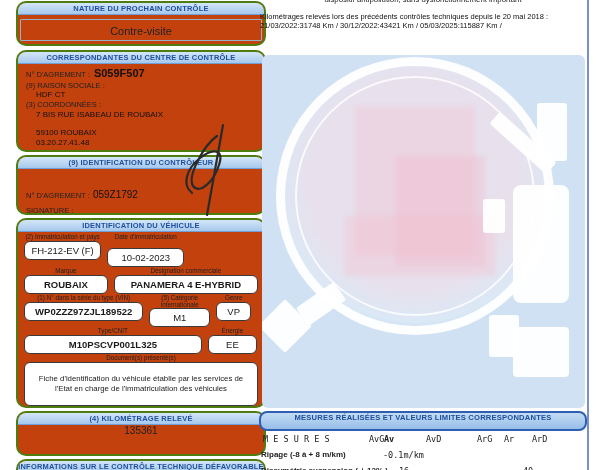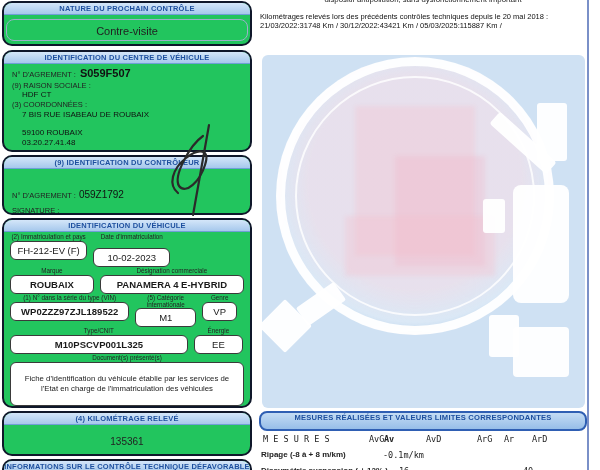--- a/index.html
+++ b/index.html
@@ -1,29 +1,29 @@
 <!DOCTYPE html>
 <html><head>
 <meta charset="utf-8">
 <style>
   * { margin:0; padding:0; box-sizing:border-box; }
   html,body { width:600px; height:470px; overflow:hidden; background:#fff;
     font-family:"Liberation Sans", sans-serif; color:#111; }
   .page { position:absolute; left:0; top:0; width:600px; height:470px; background:#fff; overflow:hidden; }
 
   
-  .section { position:absolute; left:2px; width:250px; background:#22c55e;
-    border:2px solid #0f172a; border-radius:10px; }
+  .section { position:absolute; left:16px; width:250px; background:#c2410c;
+    border:2px solid #4d7c0f; border-radius:10px; }
   .sec-header { height:12px; background:linear-gradient(#d4e6f9,#a6c8ec);
     border-bottom:1px solid #6f9fd6; border-radius:8px 8px 0 0;
     color:#1d4f9e; font-weight:bold; font-size:7.5px; line-height:12px;
     text-align:center; letter-spacing:0.2px; white-space:nowrap; overflow:hidden; }
 
   .sec-nature { top:1px; height:45px; }
-  .nature-value { margin:4px 2px; height:22px; border:1px solid #9ab0c8; border-radius:8px;
+  .nature-value { margin:4px 2px; height:22px; border:1px solid #9ab0c8; border-radius:1px;
     text-align:center; line-height:22px; font-size:11px; color:#222; }
 
   .sec-centre { top:50px; height:102px; }
   .centre-body { padding:3px 8px; font-size:7.5px; line-height:1.25; }
   .lab { color:#222; font-size:7.5px; }
   .agrement-big { font-size:11px; font-weight:bold; margin-left:4px; }
   .indent { margin-left:10px; font-size:8px; }
   .gap { height:8px; }
 
   .sec-controleur { top:155px; height:60px; }
@@ -39,21 +39,21 @@
   .flab { font-size:6.3px; color:#222; text-align:center; line-height:1.05; min-height:7px; }
   .fbox { border:1.5px solid #3a3a3a; border-radius:6px; background:#fff; height:19px;
     display:flex; align-items:center; justify-content:center; font-size:9.5px;
     font-weight:bold; color:#1a1a1a; white-space:nowrap; overflow:hidden; }
   .fbox.normal { font-weight:normal; }
   .docbox { border:1.5px solid #3a3a3a; border-radius:6px; height:44px; font-weight:normal;
     font-size:7.8px; text-align:center; display:flex; align-items:center; justify-content:center;
     padding:2px 8px; line-height:1.3; white-space:normal; }
 
   .sec-km { top:411px; height:45px; }
-  .km-value { text-align:center; font-size:10px; margin-top:11px; color:#222; }
+  .km-value { text-align:center; font-size:10px; margin-top:0; color:#222; }
 
   .sec-infos { top:459px; height:20px; }
 
   
   .right-top { position:absolute; left:260px; top:0; width:326px; height:54px; overflow:hidden; }
   .clipline { font-size:7.8px; color:#222; text-align:center; margin-top:-5px; white-space:nowrap; }
   .codes { font-size:7.8px; color:#111; margin-top:1px; white-space:nowrap; }
   .kmtext { font-size:7.5px; color:#111; margin-top:8px; line-height:1.25; }
 
   .blue-panel { position:absolute; left:262px; top:55px; width:323px; height:353px;
@@ -85,21 +85,21 @@
 <body>
 
 <div class="page">
 
   <div class="section sec-nature">
     <div class="sec-header">NATURE DU PROCHAIN CONTRÔLE</div>
     <div class="nature-value">Contre-visite</div>
   </div>
 
   <div class="section sec-centre">
-    <div class="sec-header">IDENTIFICATION DU CENTRE DE VÉHICULE</div>
+    <div class="sec-header">CORRESPONDANTES DU CENTRE DE CONTRÔLE</div>
     <div class="centre-body">
       <div>
         <span class="lab">N° D'AGREMENT :</span><span class="agrement-big">S059F507</span>
       </div>
       <div class="lab">(9) RAISON SOCIALE :</div>
       <div class="indent">HDF CT</div>
       <div class="lab">(3) COORDONNÉES :</div>
       <div class="indent">7 BIS RUE ISABEAU DE ROUBAIX</div>
       <div class="gap"></div>
       <div class="indent">59100 ROUBAIX</div>

